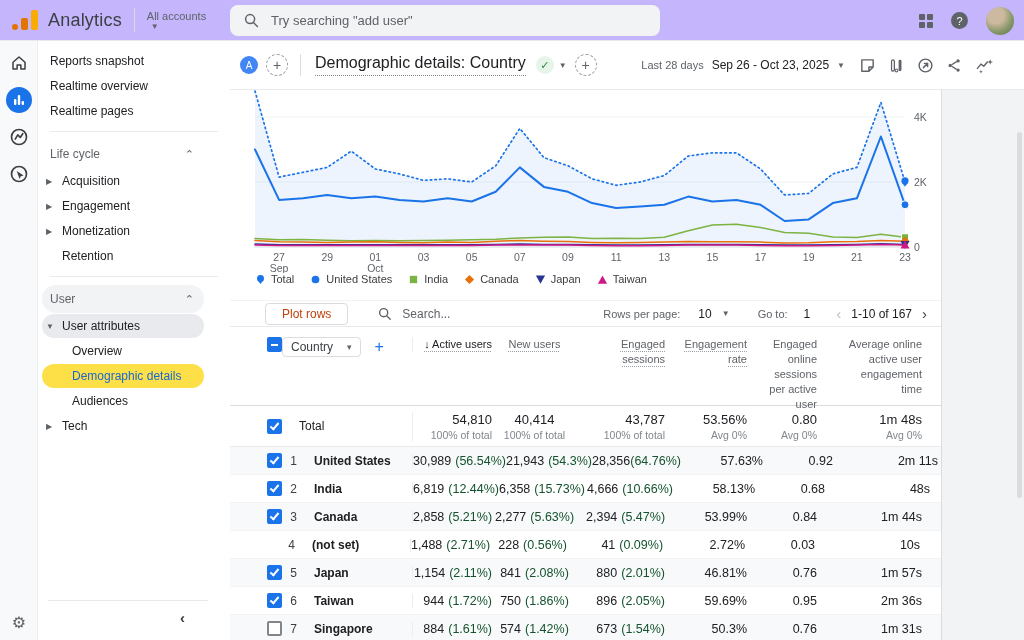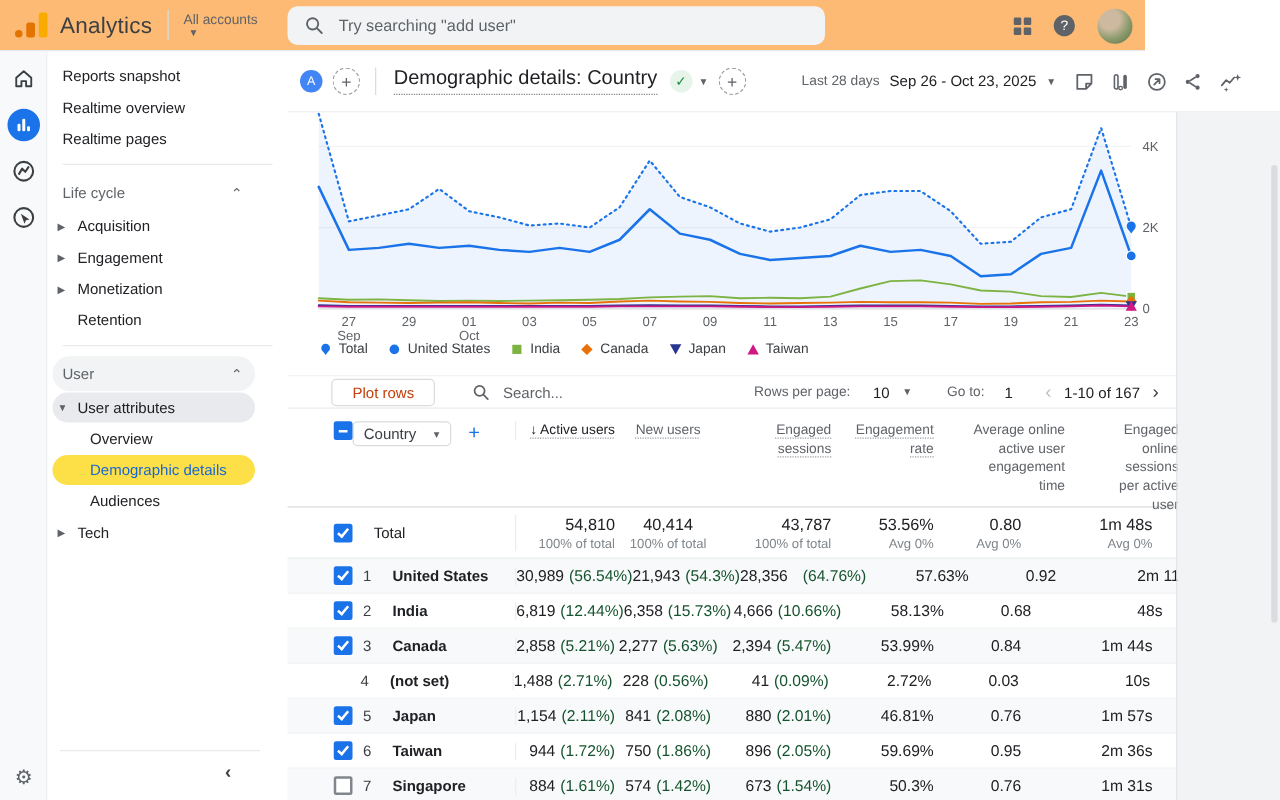--- a/index.html
+++ b/index.html
@@ -1,21 +1,21 @@
 <!DOCTYPE html>
 <html><head>
 <meta charset="utf-8">
 <style>
   * { margin:0; padding:0; box-sizing:border-box; }
   html,body { width:1024px; height:640px; overflow:hidden; background:#fff;
     font-family:"Liberation Sans", sans-serif; color:#202124; }
   svg { display:block; }
 
   
-  .topbar { position:absolute; left:0; top:0; width:916px; height:41px; background:#fdba74;
+  .topbar { position:absolute; left:0; top:0; width:1024px; height:41px; background:#c4b5fd;
     border-bottom:1px solid #e8eaed; display:flex; align-items:center; }
   .logo { display:flex; align-items:center; gap:8px; padding-left:14px; cursor:pointer; }
   .logo-mark { position:relative; width:26px; height:22px; }
   .logo-bar-tall { position:absolute; right:2px; top:1px; width:7px; height:20px; background:#f9ab00; border-radius:2px; }
   .logo-bar-mid  { position:absolute; right:12px; top:9px; width:7px; height:12px; background:#e37400; border-radius:2px; }
   .logo-dot      { position:absolute; right:22px; top:15px; width:6px; height:6px; background:#e37400; border-radius:50%; }
   .brand { font-size:18px; color:#3c4043; letter-spacing:.2px; }
   .tb-divider { width:1px; height:24px; background:#dadce0; margin:0 12px; }
   .account-switcher { display:flex; flex-direction:column; align-items:flex-start; cursor:pointer; }
   .account-switcher .lbl { font-size:11px; color:#5f6368; }
@@ -403,22 +403,22 @@
           <div class="country-select">
             <span>Country</span>
             <span style="font-size: 9px; color: rgb(95, 99, 104);">▾</span>
           </div>
           <span class="add-col">+</span>
         </div>
         <div class="mcell hcell m0 metric-edge"><span class="hdr-inner dotted sorted"><span>↓ </span><span>Active users</span></span></div>
         <div class="mcell hcell m1"><span class="hdr-inner dotted"><span>New users</span></span></div>
         <div class="mcell hcell m2"><span class="hdr-inner dotted"><span>Engaged sessions</span></span></div>
         <div class="mcell hcell m3"><span class="hdr-inner dotted"><span>Engagement rate</span></span></div>
+        <div class="mcell hcell m4"><span class="hdr-inner" style="max-width: 58px;"><span>Engaged online sessions per active user</span></span></div>
         <div class="mcell hcell m5"><span class="hdr-inner" style="max-width: 80px;"><span>Average online active user engagement time</span></span></div>
-        <div class="mcell hcell m4"><span class="hdr-inner" style="max-width: 58px;"><span>Engaged online sessions per active user</span></span></div>
       </div>
       <div class="trow t-total">
         <div class="c-check">
           <div class="cb checked"></div>
         </div>
         <div class="c-name" style="flex: 0 0 130px;"><span>Total</span></div>
         <div class="mcell m0 metric-edge">
           <div class="main">54,810</div>
           <div class="sub">100% of total</div>
         </div>
@@ -444,21 +444,21 @@
         </div>
       </div>
       <div class="trow t-row stripe">
         <div class="c-check">
           <div class="cb checked"></div>
         </div>
         <div class="c-num">1</div>
         <div class="c-name nm">United States</div>
         <div class="mcell m0 metric-edge"><span>30,989</span><span class="paren" style="margin-left: 4px;">(56.54%)</span></div>
         <div class="mcell m1"><span>21,943</span><span class="paren" style="margin-left: 4px;">(54.3%)</span></div>
-        <div class="mcell m2"><span>28,356</span><span class="paren" style="margin-left: 12px;">(64.76%)</span></div>
+        <div class="mcell m2"><span>28,356</span><span class="paren" style="margin-left: 0;">(64.76%)</span></div>
         <div class="mcell m3"><span>57.63%</span></div>
         <div class="mcell m4"><span>0.92</span></div>
         <div class="mcell m5"><span>2m 11s</span></div>
       </div>
       <div class="trow t-row">
         <div class="c-check">
           <div class="cb checked"></div>
         </div>
         <div class="c-num">2</div>
         <div class="c-name nm">India</div>

